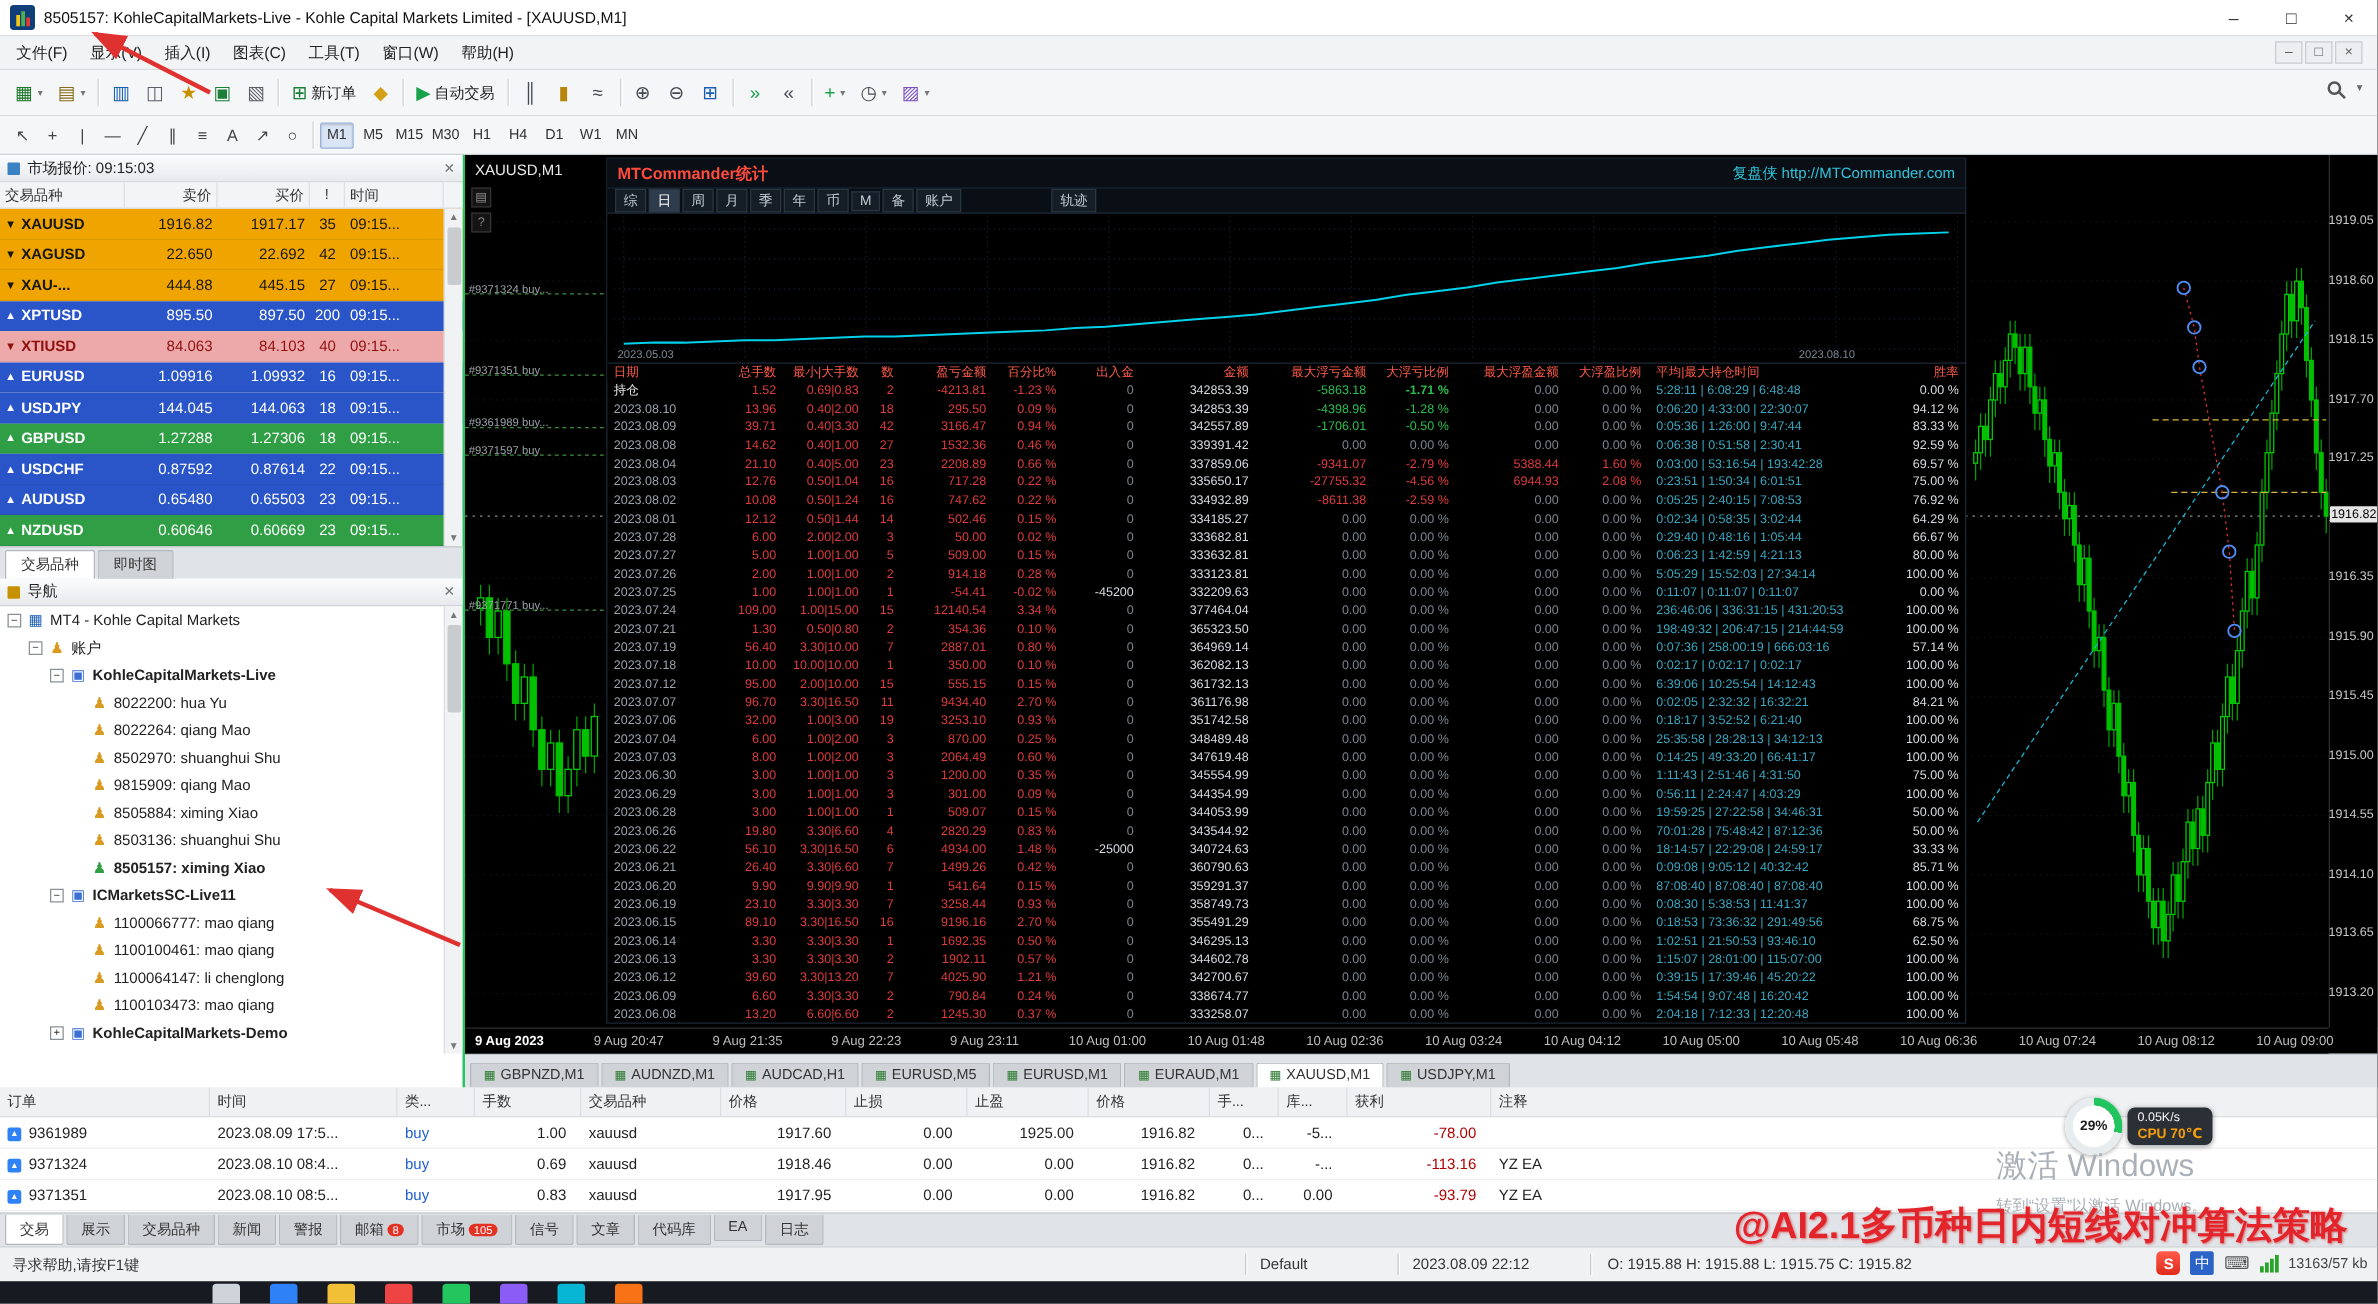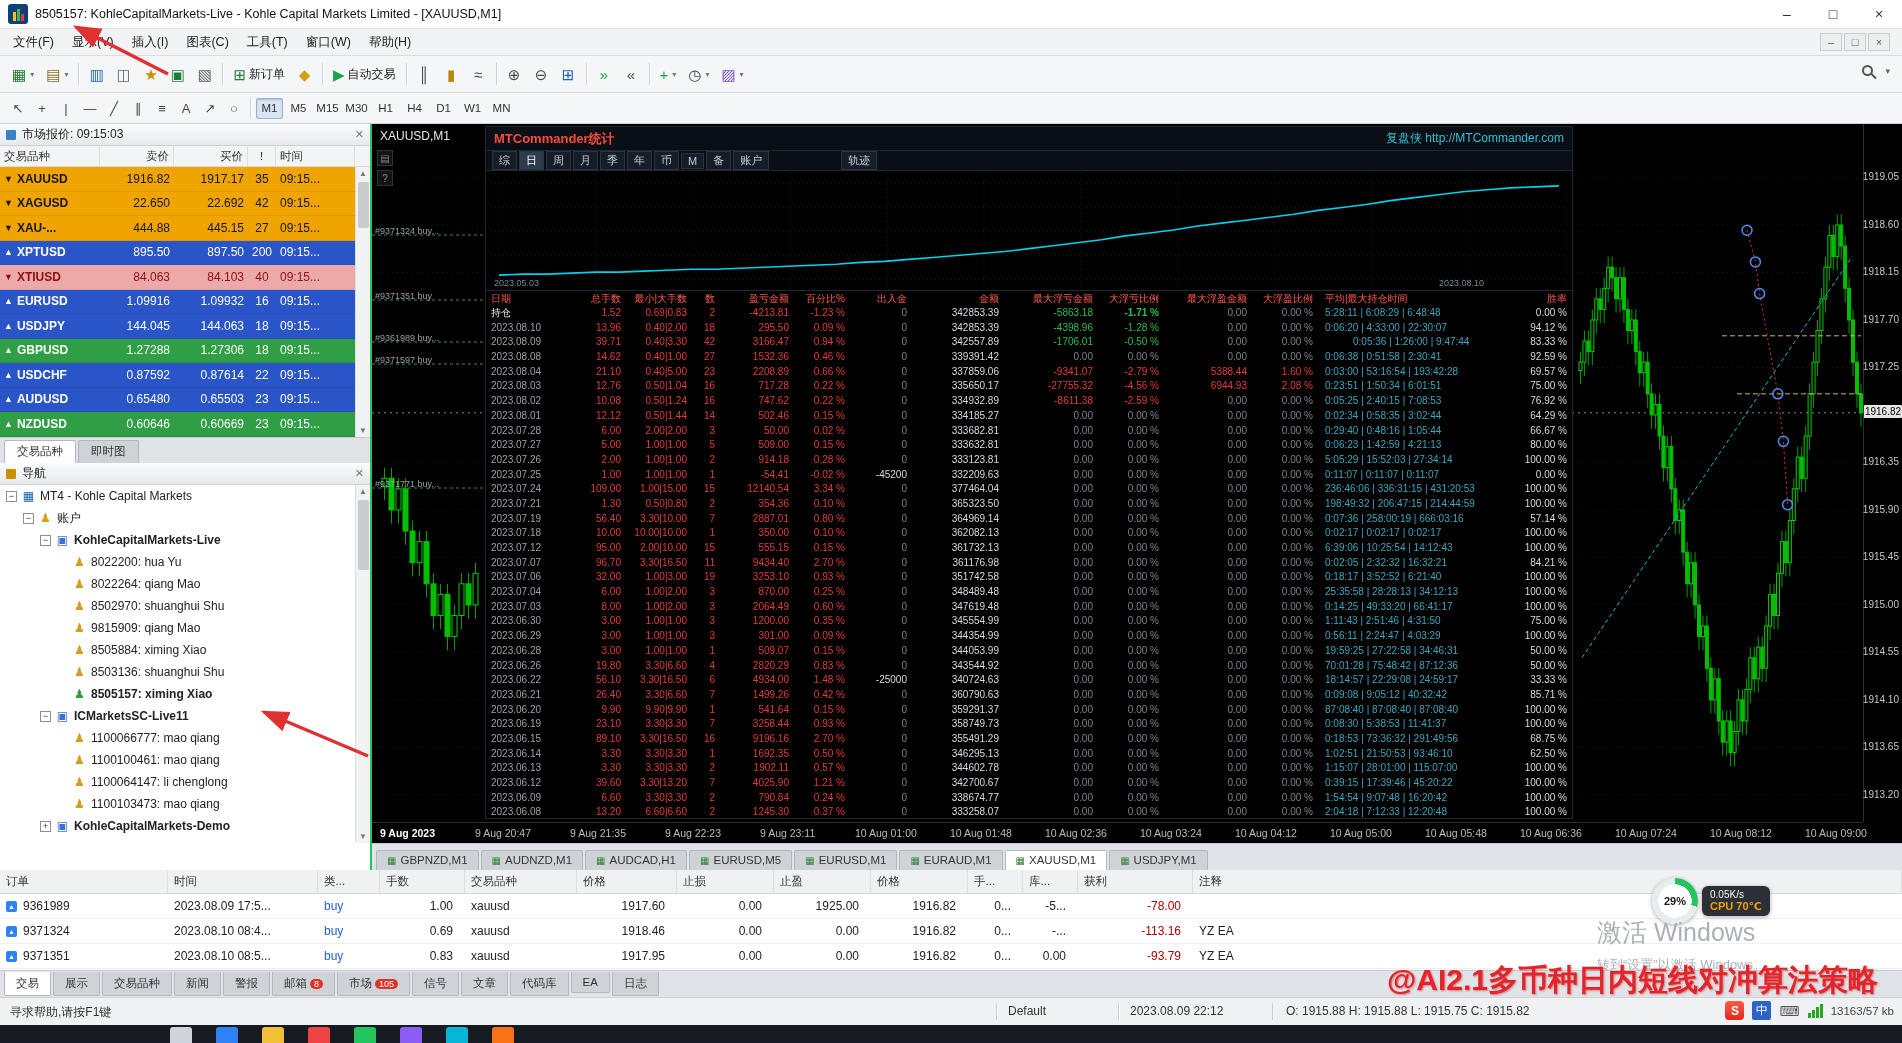--- a/index.html
+++ b/index.html
@@ -867,21 +867,21 @@
             <div class="mtd mtalR" style="color: rgb(224, 60, 60);">0.40|3.30</div>
             <div class="mtd mtalR" style="color: rgb(224, 60, 60);">42</div>
             <div class="mtd mtalR" style="color: rgb(224, 60, 60);">3166.47</div>
             <div class="mtd mtalR" style="color: rgb(224, 60, 60);">0.94 %</div>
             <div class="mtd mtalR" style="color: rgb(125, 132, 140);">0</div>
             <div class="mtd mtalR" style="color: rgb(216, 220, 224);">342557.89</div>
             <div class="mtd mtalR" style="color: rgb(43, 191, 78);">-1706.01</div>
             <div class="mtd mtalR" style="color: rgb(43, 191, 78);">-0.50 %</div>
             <div class="mtd mtalR" style="color: rgb(125, 132, 140);">0.00</div>
             <div class="mtd mtalR" style="color: rgb(125, 132, 140);">0.00 %</div>
-            <div class="mtd mtalL" style="color: rgb(58, 167, 192); margin-left: 28px;">0:05:36 | 1:26:00 | 9:47:44</div>
+            <div class="mtd mtalL" style="color: rgb(58, 167, 192);">0:05:36 | 1:26:00 | 9:47:44</div>
             <div class="mtd mtalR" style="color: rgb(216, 220, 224);">83.33 %</div>
           </div>
           <div class="mtc-row">
             <div class="mtd mtalL" style="color: rgb(154, 162, 170);">2023.08.08</div>
             <div class="mtd mtalR" style="color: rgb(224, 60, 60);">14.62</div>
             <div class="mtd mtalR" style="color: rgb(224, 60, 60);">0.40|1.00</div>
             <div class="mtd mtalR" style="color: rgb(224, 60, 60);">27</div>
             <div class="mtd mtalR" style="color: rgb(224, 60, 60);">1532.36</div>
             <div class="mtd mtalR" style="color: rgb(224, 60, 60);">0.46 %</div>
             <div class="mtd mtalR" style="color: rgb(125, 132, 140);">0</div>

